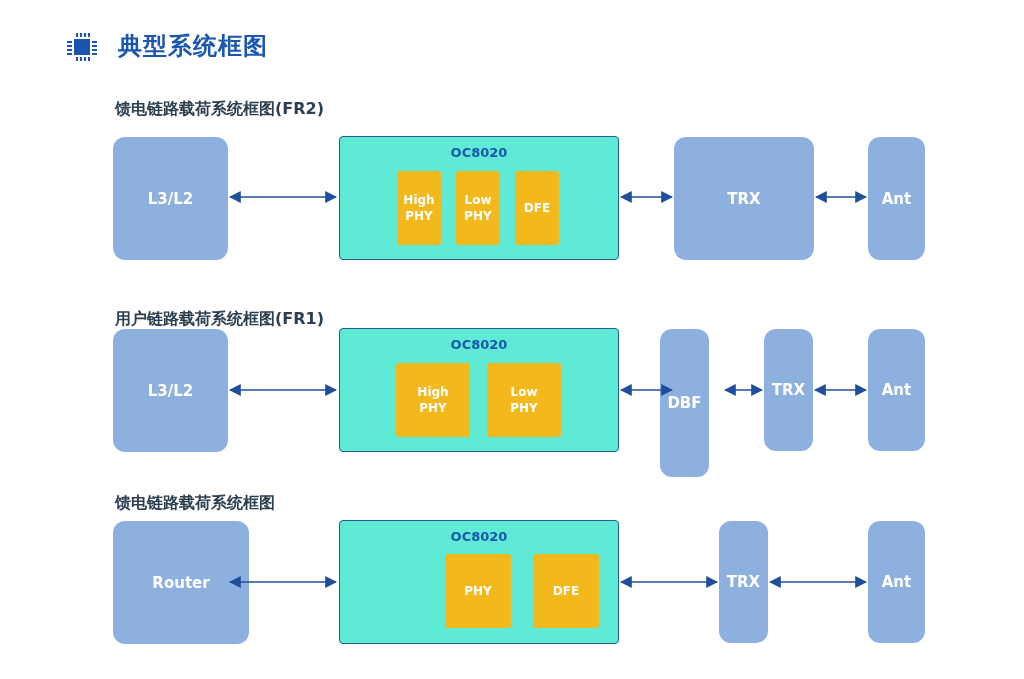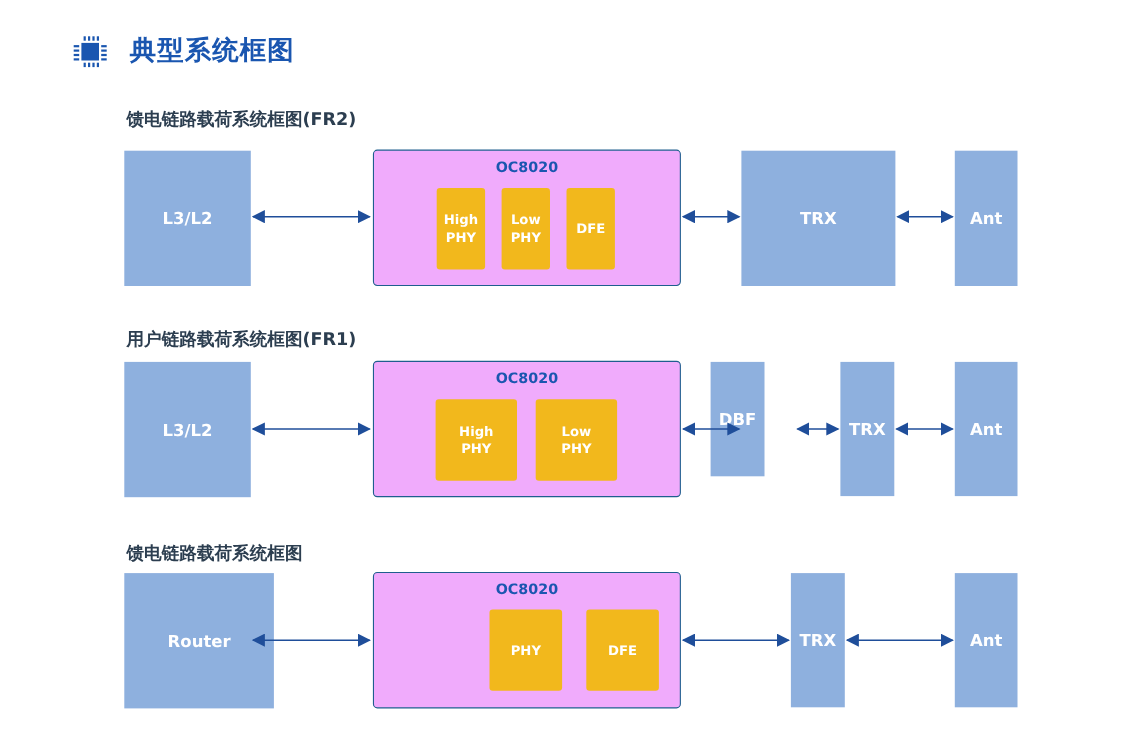--- a/index.html
+++ b/index.html
@@ -2,24 +2,24 @@
 <html><head>
 <meta charset="utf-8">
 <style>
   html, body { margin:0; padding:0; }
   body { width:1024px; height:679px; background:#ffffff; position:relative; overflow:hidden;
          font-family:"DejaVu Sans","Liberation Sans",sans-serif; }
   .abs { position:absolute; }
   .page-title { left:118px; top:28px; font-size:24px; font-weight:bold; color:#1a56b0; letter-spacing:1px; line-height:36px; }
   .chip-icon { left:66px; top:32px; width:32px; height:30px; }
   .section-title { left:115px; font-size:16px; font-weight:bold; color:#2c3e50; line-height:22px; }
-  .box { position:absolute; border-radius:0; display:flex; align-items:center; justify-content:center;
+  .box { position:absolute; border-radius:12px; display:flex; align-items:center; justify-content:center;
          color:#ffffff; font-weight:bold; text-align:center; }
   .block { background:#8eb0de; font-size:15px; }
-  .chip { background:#f0abfc; border:1.5px solid #1f5e8e; border-radius:4px; box-sizing:border-box; }
+  .chip { background:#5eead4; border:1.5px solid #1f5e8e; border-radius:4px; box-sizing:border-box; }
   .chip-label { position:absolute; left:0; right:0; top:8px; text-align:center; color:#1a56b0; font-weight:bold; font-size:13px; }
   .sub { background:#f2b81c; font-size:12px; line-height:16px; white-space:pre-line; border-radius:3px; }
   svg.arrows { position:absolute; left:0; top:0; }
 </style>
 </head>
 <body>
 
 <svg class="abs chip-icon" viewBox="0 0 32 30">
   <rect x="8" y="7" width="16" height="16" fill="#1a56b0"></rect>
   <g fill="#1a56b0">
@@ -52,30 +52,30 @@
 PHY</div>
     <div class="box sub" style="left:116px;top:34px;width:44px;height:74px">Low
 PHY</div>
     <div class="box sub" style="left:175px;top:34px;width:44px;height:74px">DFE</div>
   </div>
   <div class="box block" style="left:674px;top:137px;width:140px;height:123px">TRX</div>
   <div class="box block" style="left:868px;top:137px;width:57px;height:123px">Ant</div>
 </div>
 
 <div>
-  <div class="abs section-title" style="top:298px">用户链路载荷系统框图(FR1)</div>
+  <div class="abs section-title" style="top:308px">用户链路载荷系统框图(FR1)</div>
   <div class="box block" style="left:113px;top:329px;width:115px;height:123px">L3/L2</div>
   <div class="abs chip" style="left:339px;top:328px;width:280px;height:124px">
     <div class="chip-label">OC8020</div>
     <div class="box sub" style="left:56px;top:34px;width:74px;height:74px">High
 PHY</div>
     <div class="box sub" style="left:147px;top:34px;width:74px;height:74px">Low
 PHY</div>
   </div>
-  <div class="box block" style="left:646px;top:329px;width:49px;height:104px">DBF</div>
+  <div class="box block" style="left:660px;top:329px;width:49px;height:148px">DBF</div>
   <div class="box block" style="left:764px;top:329px;width:49px;height:122px">TRX</div>
   <div class="box block" style="left:868px;top:329px;width:57px;height:122px">Ant</div>
 </div>
 
 <div>
   <div class="abs section-title" style="top:492px">馈电链路载荷系统框图</div>
   <div class="box block" style="left:113px;top:521px;width:136px;height:123px">Router</div>
   <div class="abs chip" style="left:339px;top:520px;width:280px;height:124px">
     <div class="chip-label">OC8020</div>
     <div class="box sub" style="left:105px;top:33px;width:66px;height:74px">PHY</div>

